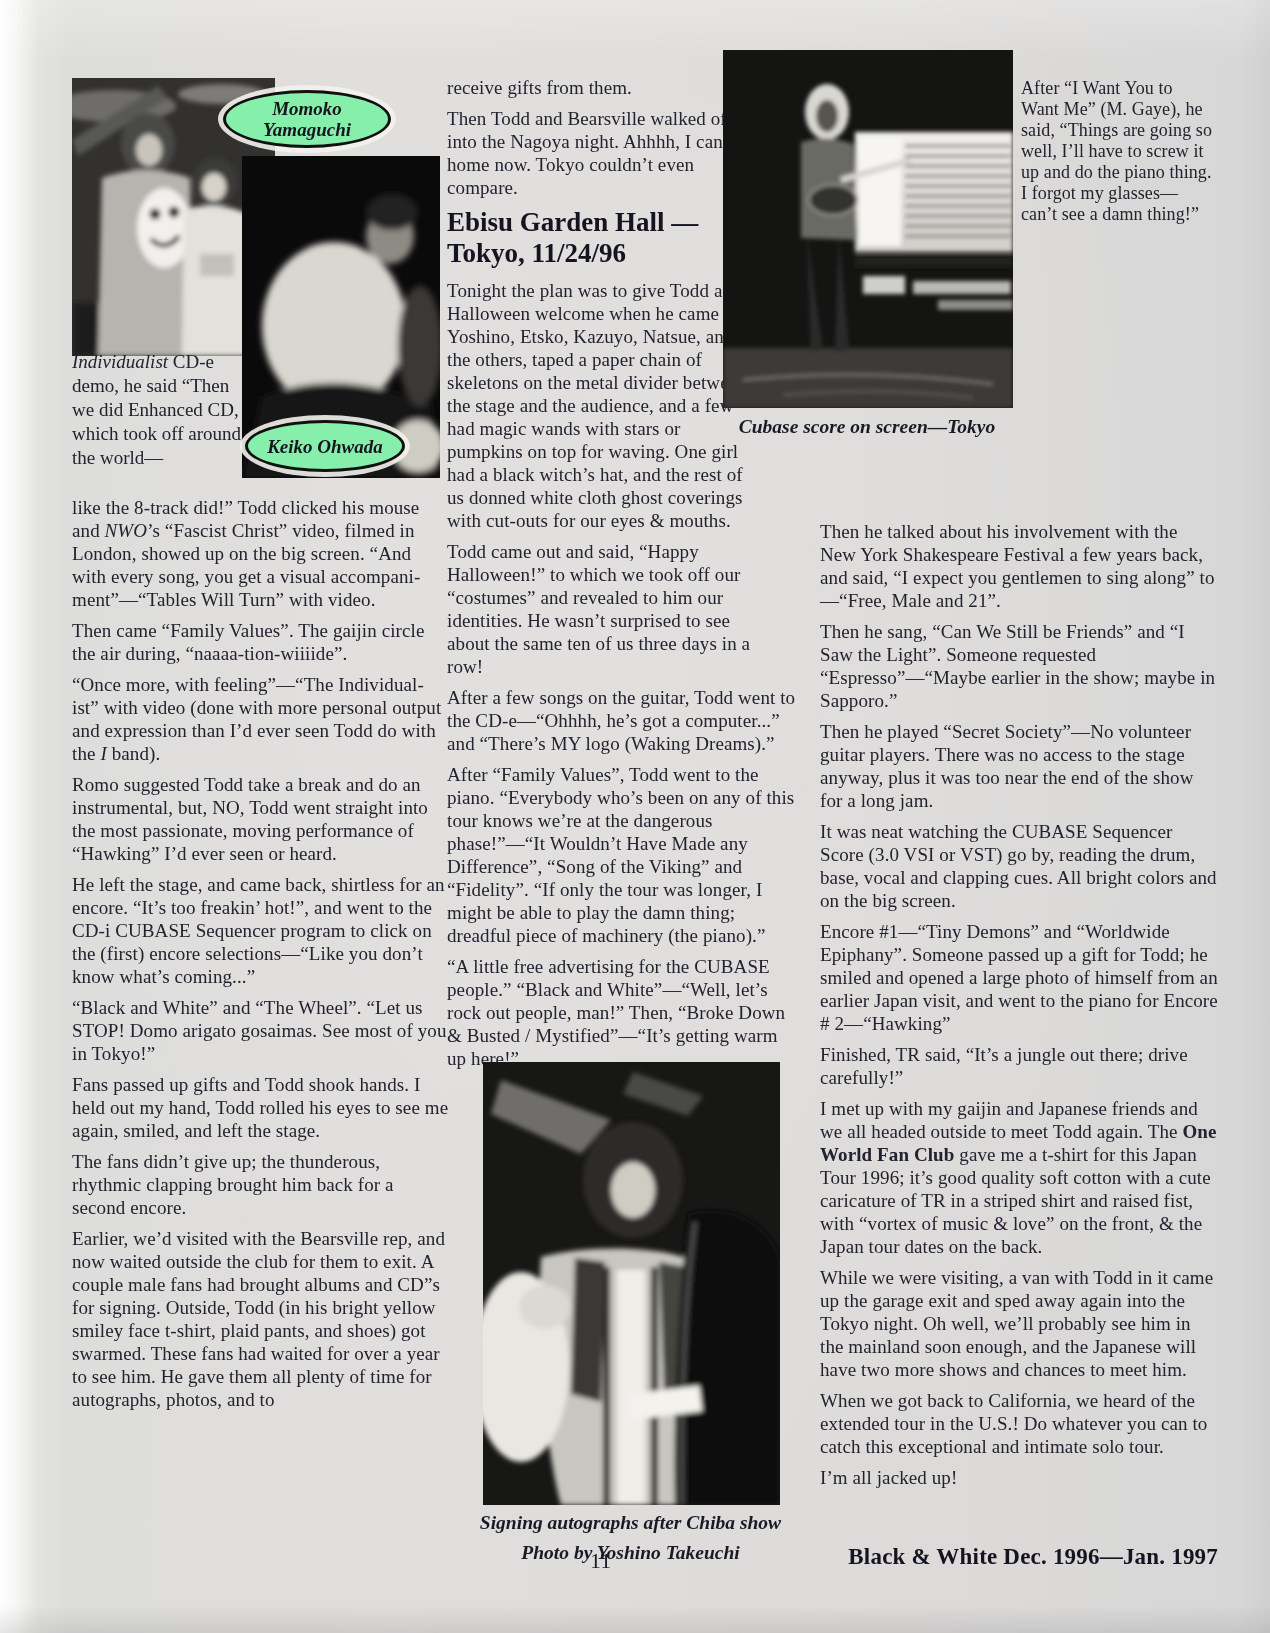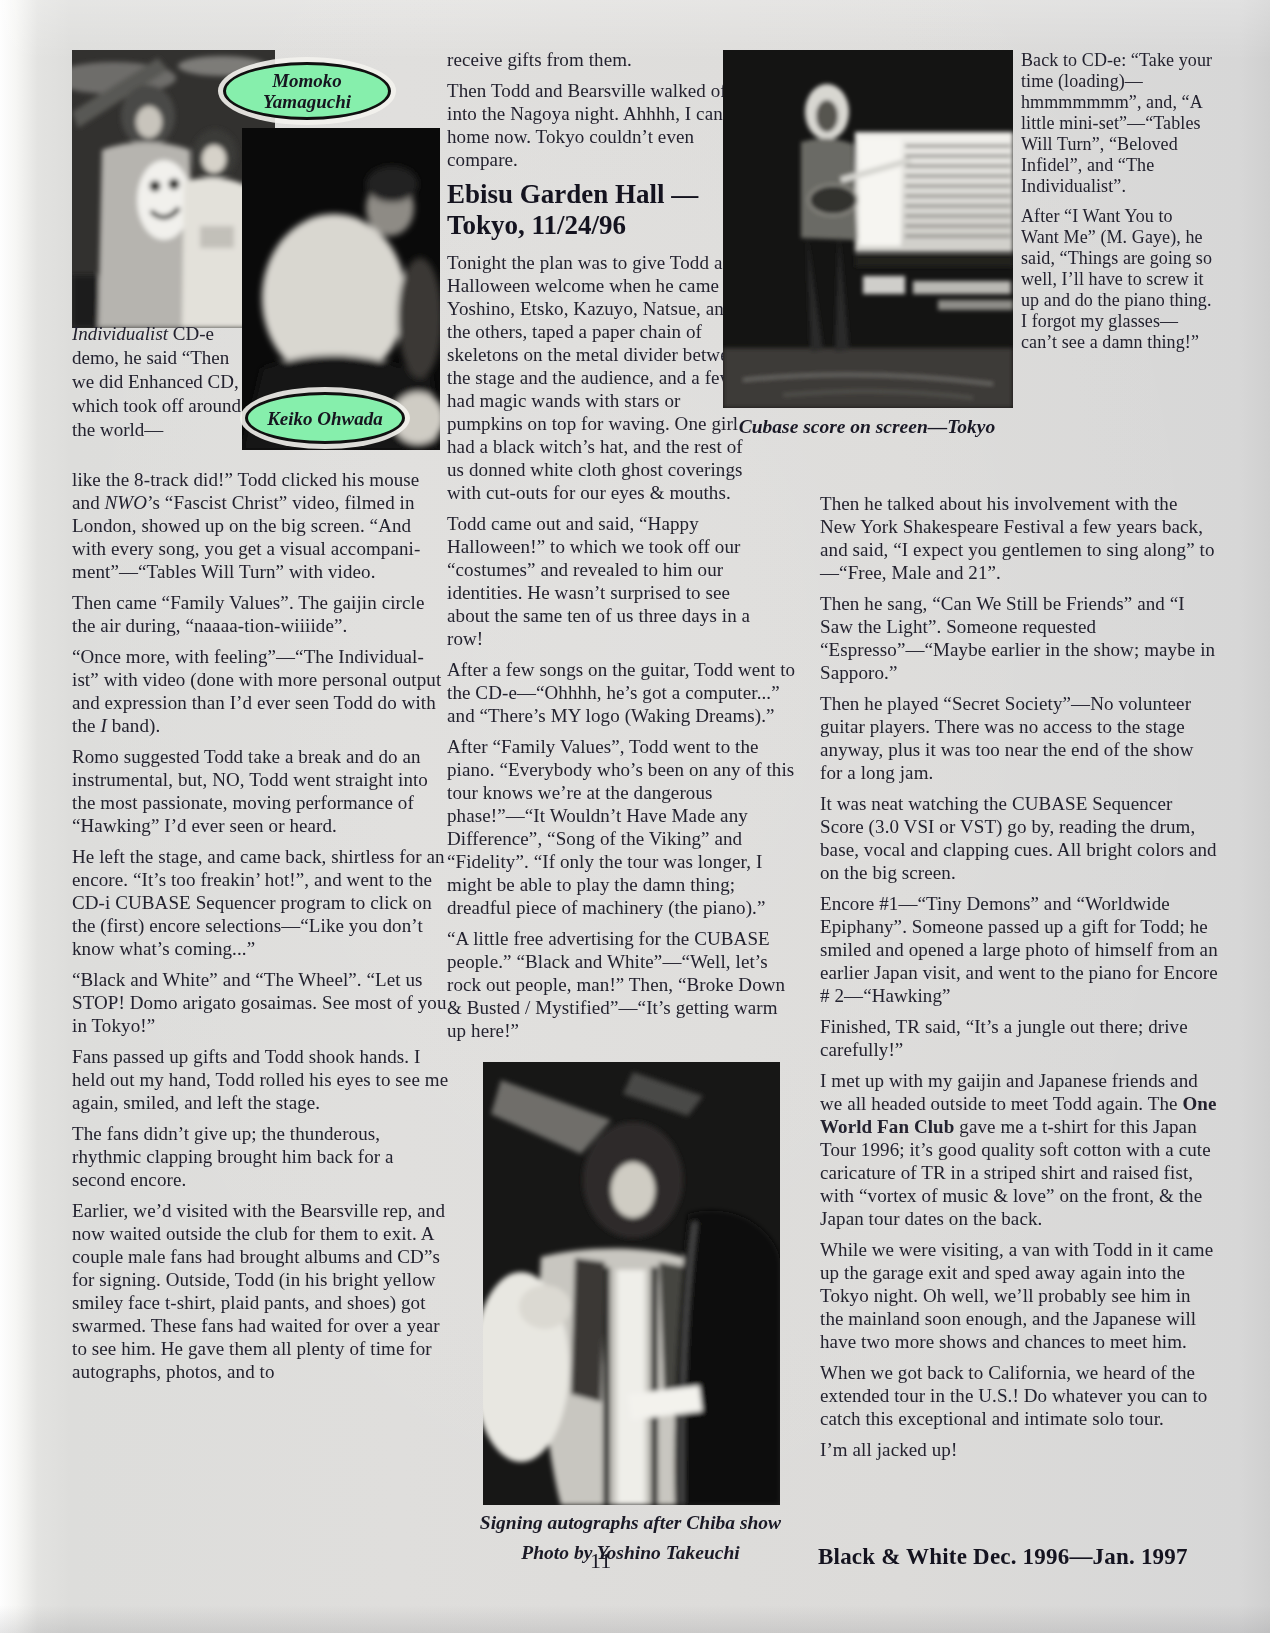--- a/index.html
+++ b/index.html
@@ -8,40 +8,40 @@
     background:linear-gradient(90deg,#fefefe 0px,#f6f6f4 16px,#e3e3e1 38px,#dddddb 70px,#dfdedc 400px,#dcdbd9 900px,#d7d7d7 1240px,#cfcfcf 1270px);
     font-family:"Liberation Serif", serif;
     color:#23222f;
   }
   .scan-shade{position:absolute;left:0;top:0;width:1270px;height:1633px;pointer-events:none;
     background:
       linear-gradient(180deg, rgba(255,255,255,.25) 0px, rgba(0,0,0,0) 60px),
       linear-gradient(0deg, rgba(120,120,125,.18) 0px, rgba(0,0,0,0) 28px),
       radial-gradient(ellipse at 50% 40%, rgba(255,255,255,.10), rgba(0,0,0,0) 70%);
   }
-  .col{position:absolute;}
+  .col{position:absolute;margin-top:28px;}
   .para{font-size:19px;line-height:23px;margin:0 0 8px 0;letter-spacing:.1px;}
   .col-left{left:72px;top:48px;width:378px;}
   .collage{position:relative;width:378px;height:420px;}
   .photo{position:absolute;background:#111;}
   .photo svg{display:block;}
   .oval{position:absolute;background:#86efac;border:3px solid #101010;border-radius:50%;
     display:flex;align-items:center;justify-content:center;text-align:center;
     font-weight:bold;font-style:italic;font-size:19px;line-height:21px;color:#16151f;
     box-shadow:0 0 0 5px rgba(243,242,237,.9);}
   .wrapblock{position:absolute;left:0;top:274px;width:176px;font-size:19px;line-height:24px;}
   .col-mid{left:447px;top:48px;width:352px;}
   .narrowish{width:308px;}
   .headline{font-size:27px;line-height:31px;font-weight:bold;color:#14131f;margin:6px 0 10px 0;width:320px;}
   .caption{position:absolute;text-align:center;font-weight:bold;font-style:italic;font-size:19.5px;line-height:30px;color:#1a1926;}
   .col-right-narrow{left:1021px;top:50px;width:192px;}
   .col-right-narrow .para{font-size:18px;line-height:21px;margin-bottom:9px;}
   .col-right{left:820px;top:492px;width:398px;}
   .footer-page{position:absolute;left:590px;top:1548px;width:60px;text-align:left;font-weight:normal;font-size:22px;color:#1a1926;}
-  .footer-issue{position:absolute;left:818px;top:1544px;width:400px;text-align:left;font-weight:bold;font-size:23px;color:#14131f;letter-spacing:.2px;}
+  .footer-issue{position:absolute;left:818px;top:1544px;width:400px;text-align:right;font-weight:bold;font-size:23px;color:#14131f;letter-spacing:.2px;}
 </style>
 </head>
 <body>
 
 <div class="scan-shade"></div>
 
 <div class="col col-left">
 
   <div class="collage">
 
@@ -199,21 +199,20 @@
       <path d="M118,130 L188,110" stroke="#d6d5d0" stroke-width="6" fill="none"></path>
       <ellipse cx="110" cy="150" rx="24" ry="15" fill="#33322f" stroke="#97968f" stroke-width="2"></ellipse>
     </g>
   </svg>
 </div>
 <div class="caption" style="left:712px;top:412px;width:310px;">
   <div>Cubase score on screen—Tokyo</div>
 </div>
 
 <div class="col col-right-narrow">
-  <p class="para"><span>Back to CD-e: “Take your time (loading)— hmmmmmmm”, and, “A little mini-set”—“Tables Will Turn”, “Beloved Infidel”, and “The Individualist”.</span></p>
   <p class="para"><span>After “I Want You to Want Me” (M. Gaye), he said, “Things are going so well, I’ll have to screw it up and do the piano thing. I forgot my glasses—can’t see a damn thing!”</span></p>
 </div>
 
 <div class="col col-right">
   <p class="para"><span>Then he talked about his involvement with the New York Shakespeare Festival a few years back, and said, “I expect you gentlemen to sing along” to—“Free, Male and 21”.</span></p>
   <p class="para"><span>Then he sang, “Can We Still be Friends” and “I Saw the Light”. Someone requested “Espresso”—“Maybe earlier in the show; maybe in Sapporo.”</span></p>
   <p class="para"><span>Then he played “Secret Society”—No volunteer guitar players. There was no access to the stage anyway, plus it was too near the end of the show for a long jam.</span></p>
   <p class="para"><span>It was neat watching the CUBASE Sequencer Score (3.0 VSI or VST) go by, reading the drum, base, vocal and clapping cues. All bright colors and on the big screen.</span></p>
   <p class="para"><span>Encore #1—“Tiny Demons” and “Worldwide Epiphany”. Someone passed up a gift for Todd; he smiled and opened a large photo of himself from an earlier Japan visit, and went to the piano for Encore # 2—“Hawking”</span></p>
   <p class="para"><span>Finished, TR said, “It’s a jungle out there; drive carefully!”</span></p>

